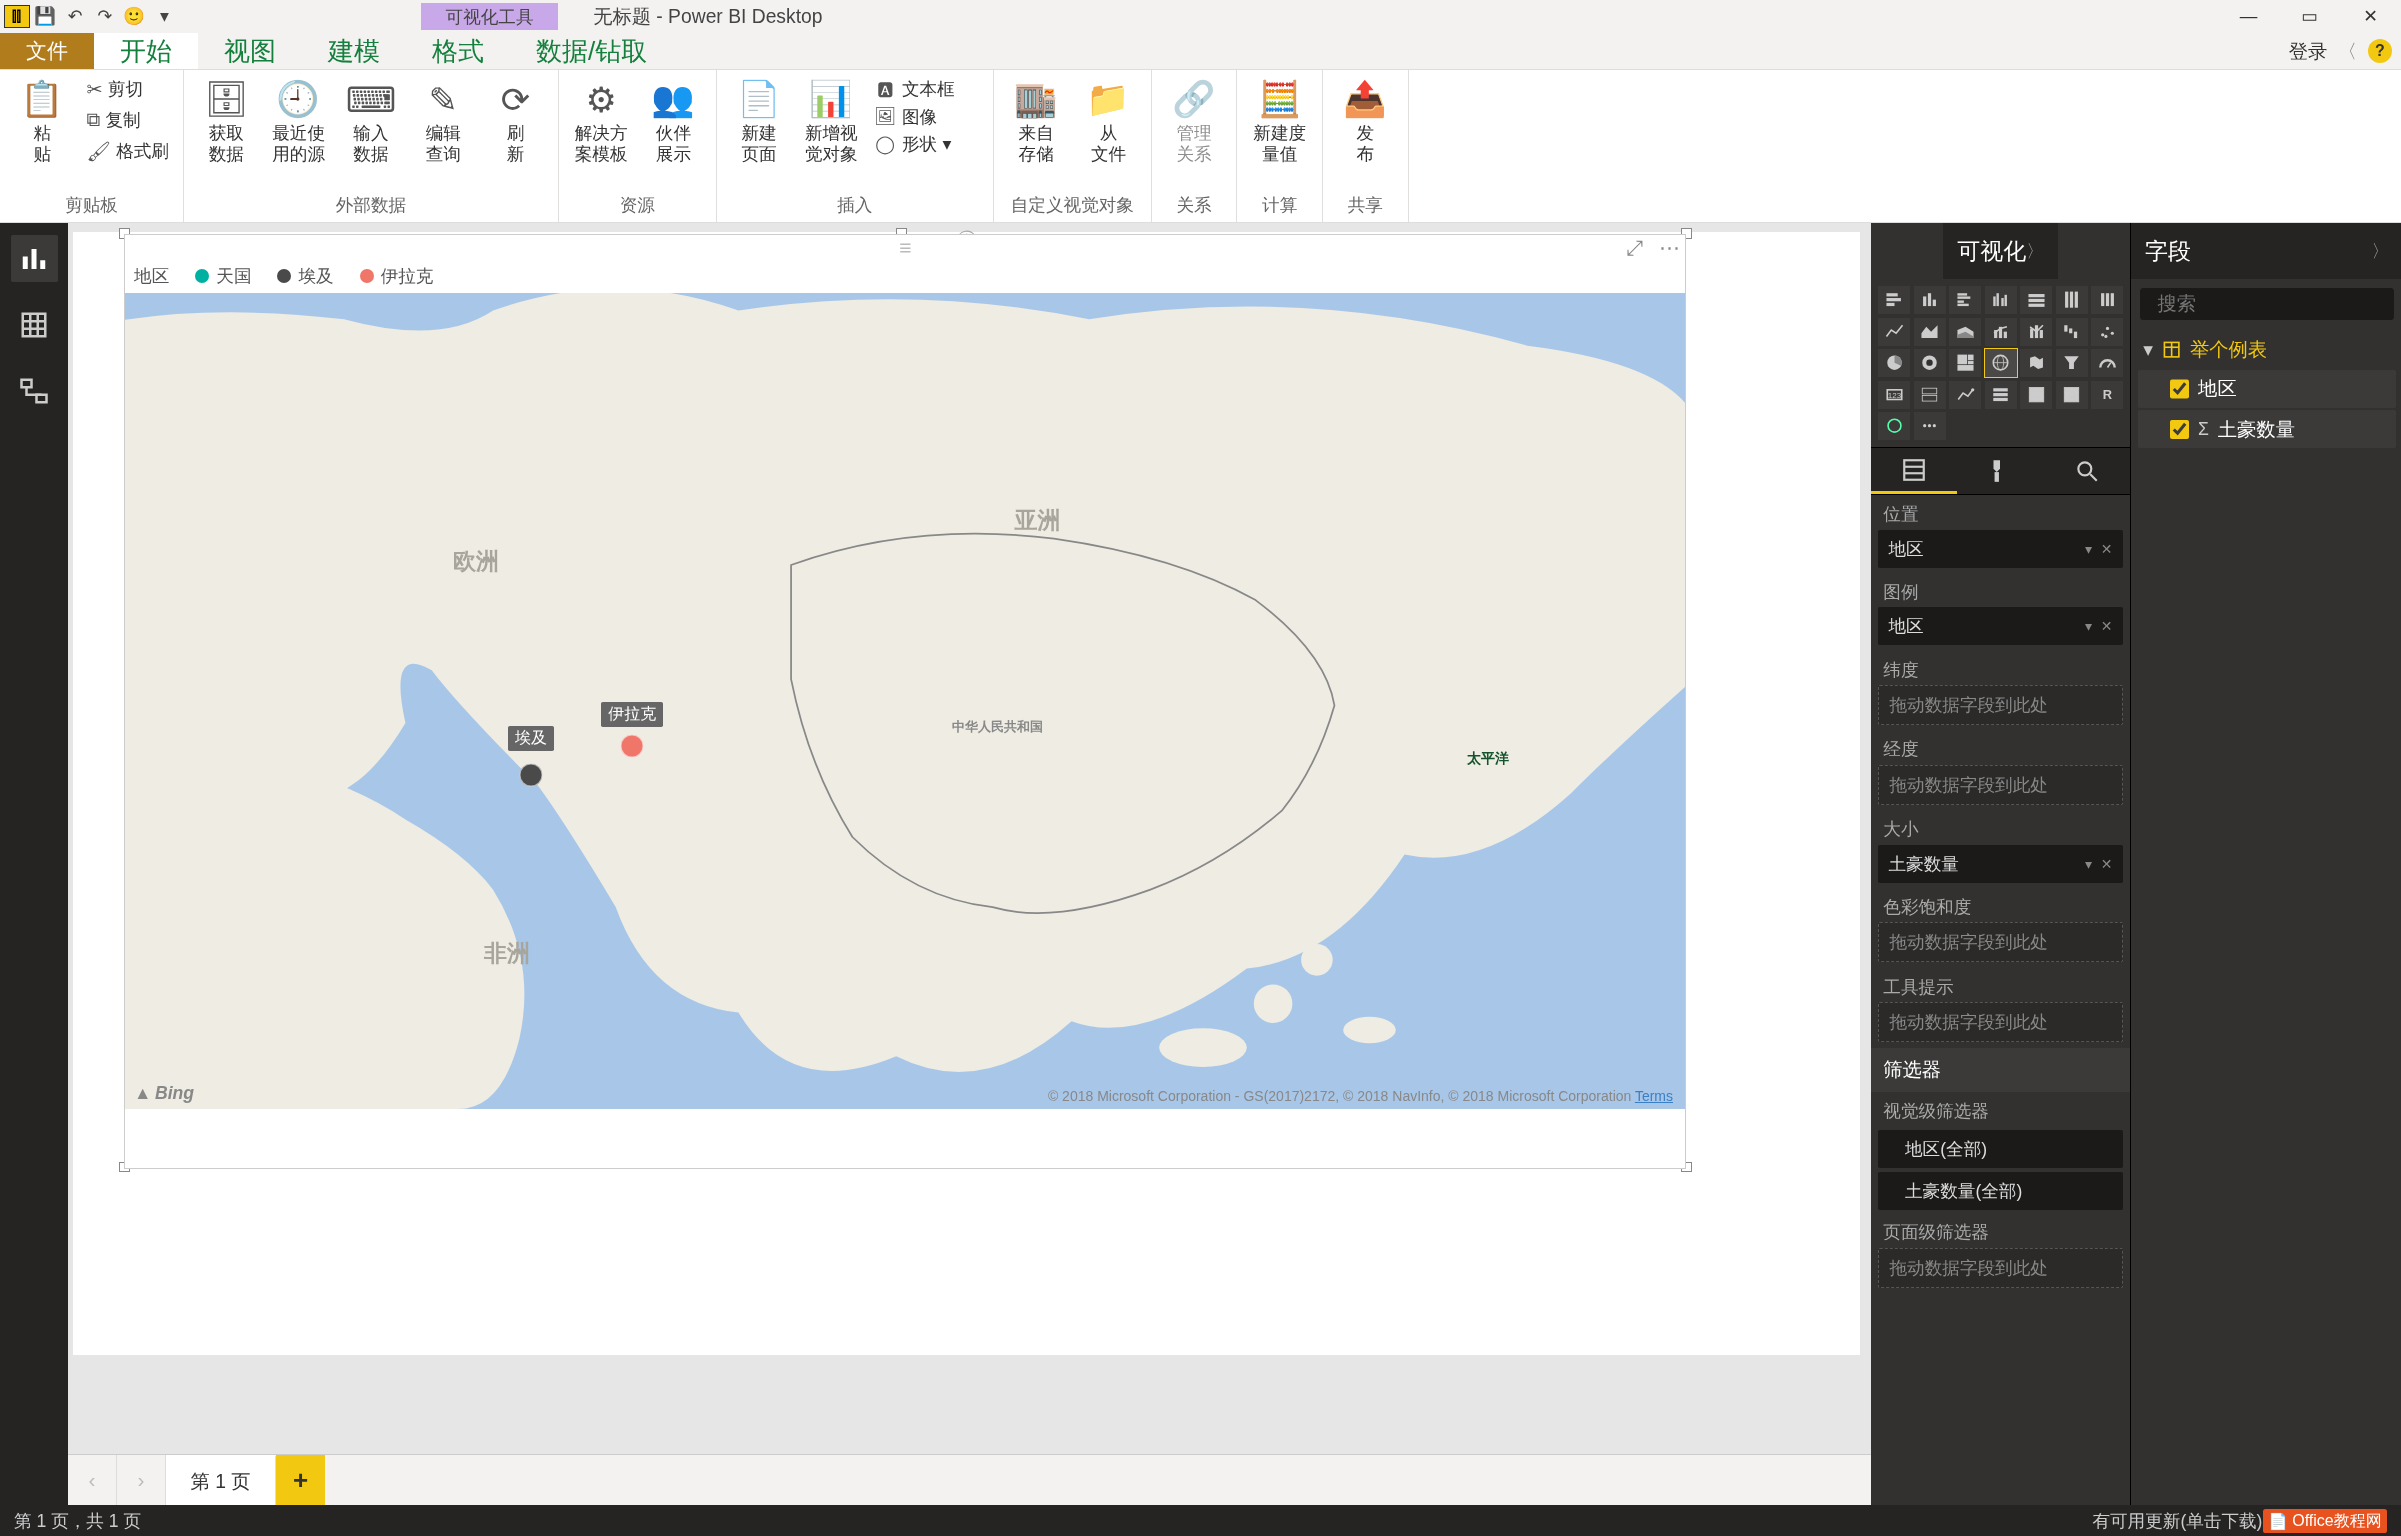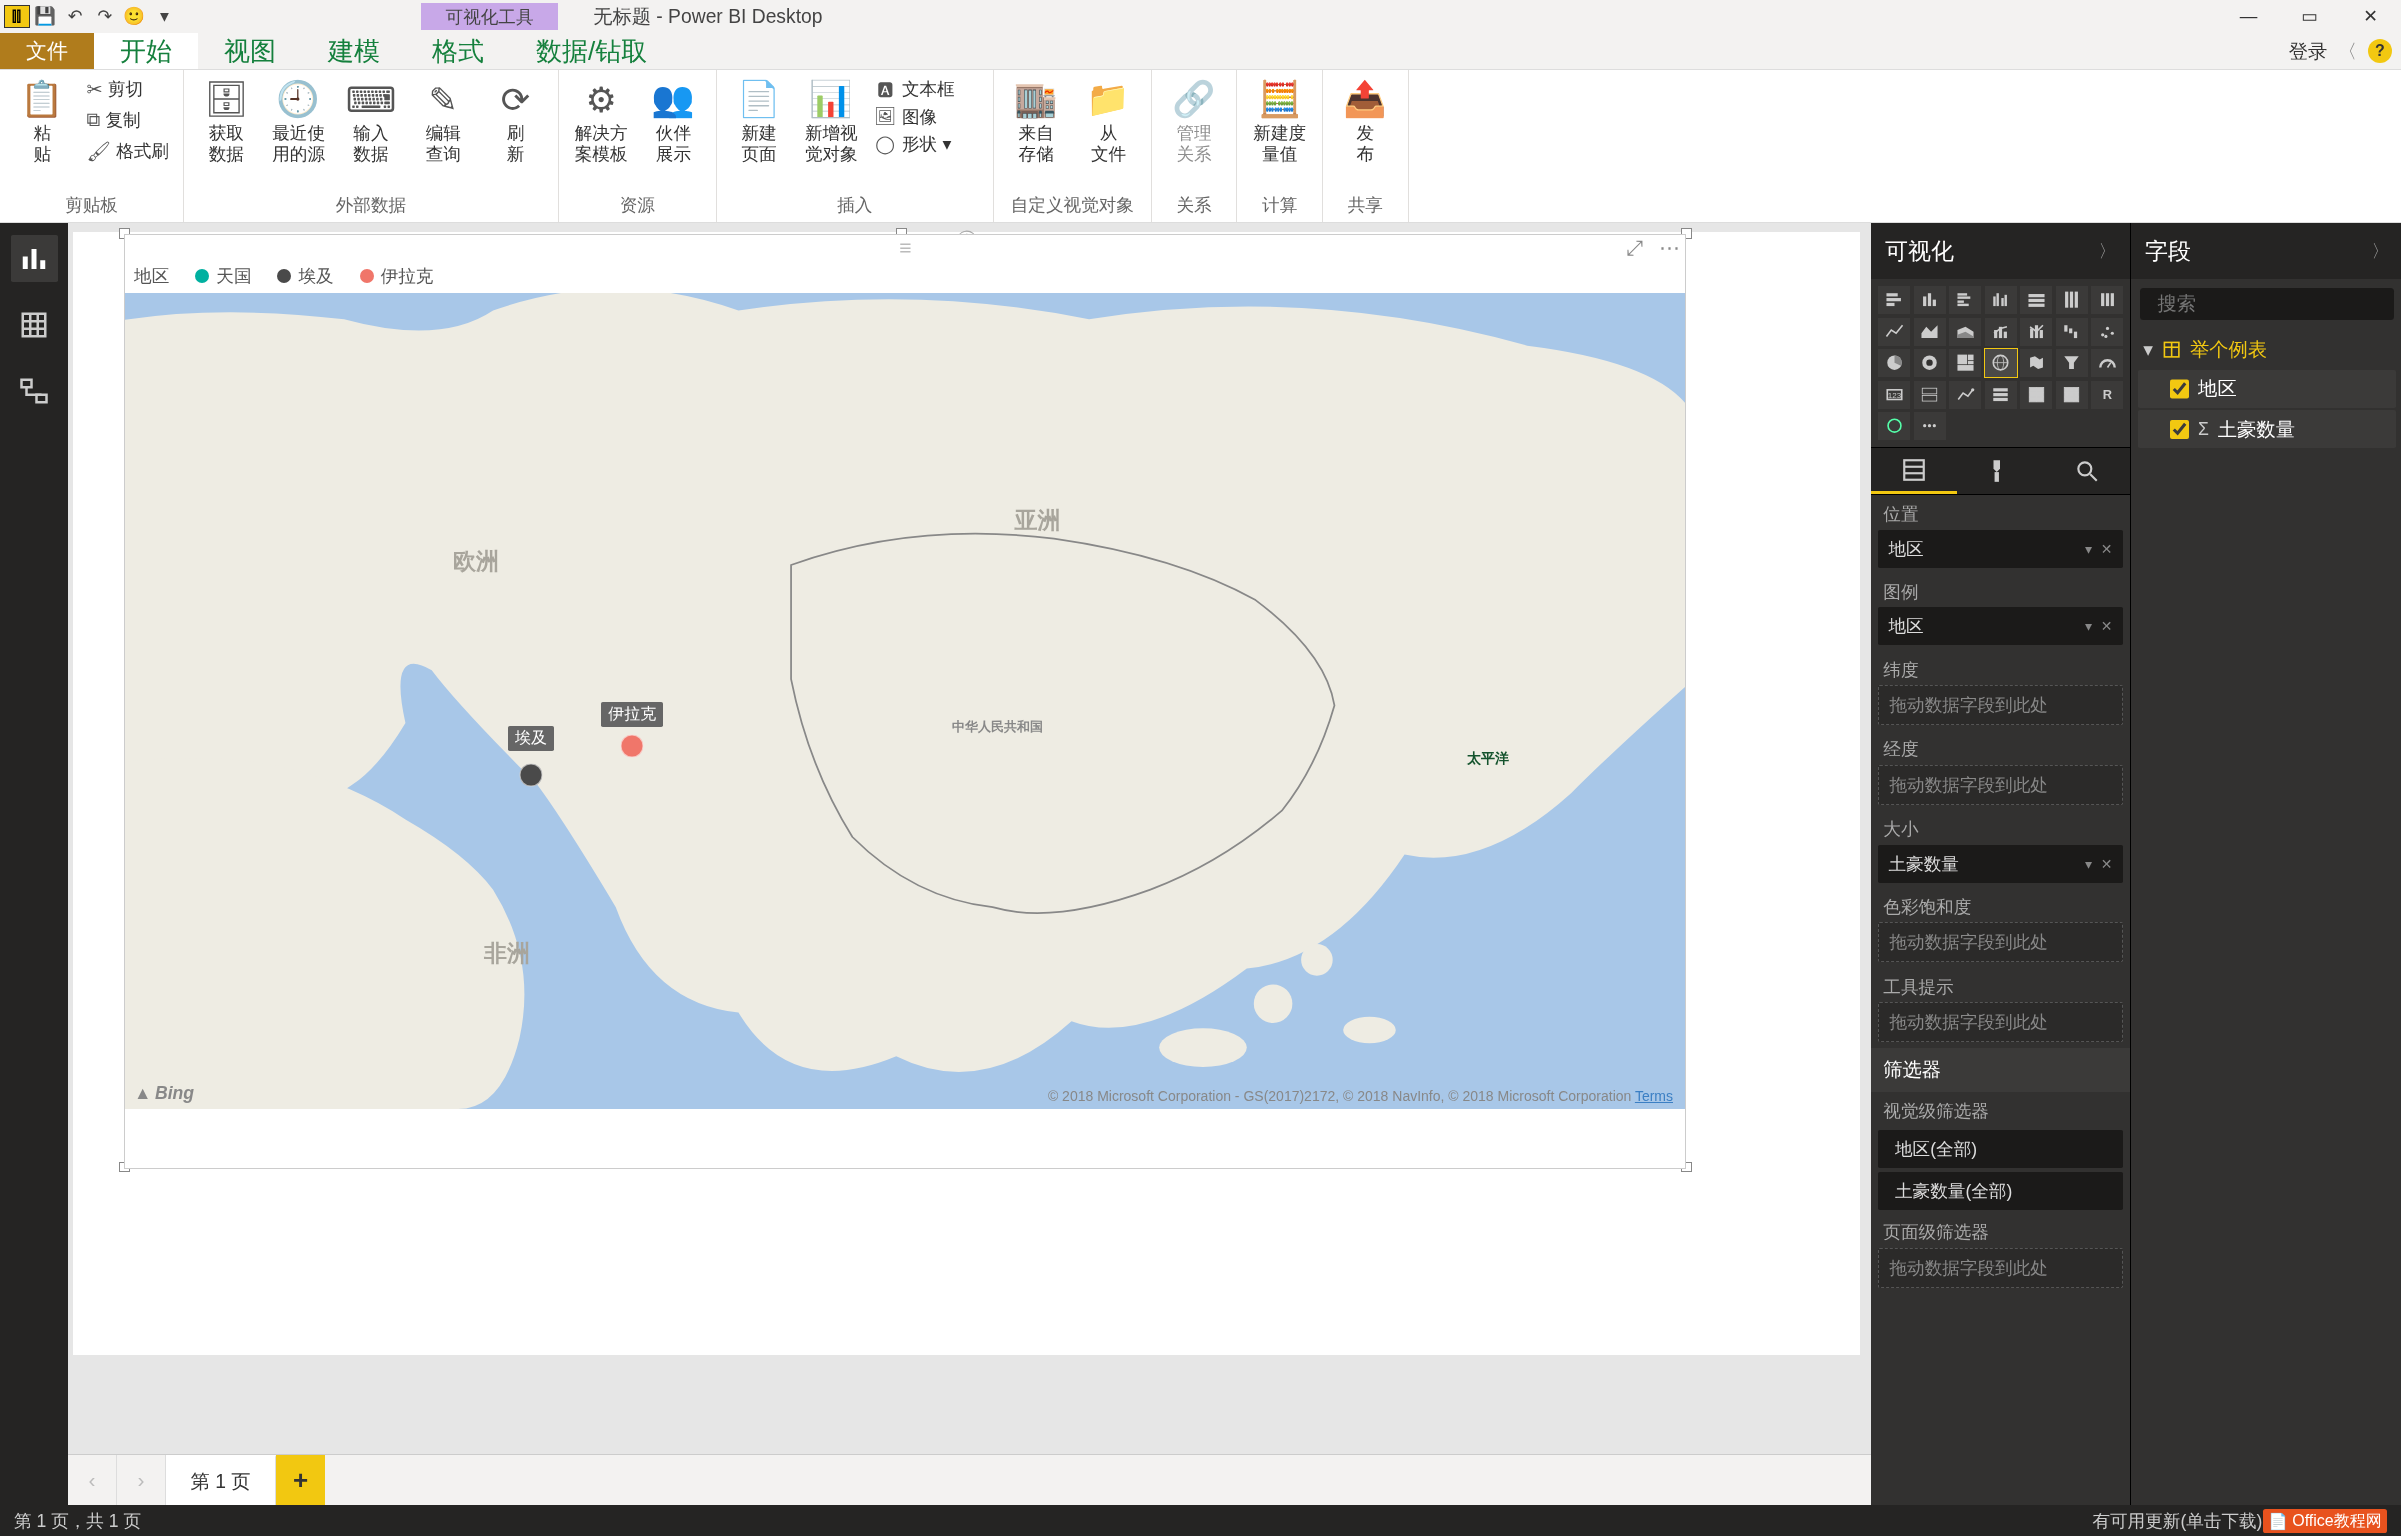--- a/index.html
+++ b/index.html
@@ -69,42 +69,42 @@
 
 
 .page-tabs { position: absolute; left: 0; right: 0; bottom: 0; height: 51px; background: #f3f2f1; border-top: 0.9px solid #ccc; display: flex; align-items: stretch; }
 .page-nav { width: 49px; display: flex; align-items: center; justify-content: center; color: #bbb; font-size: 21px; border-right: 0.9px solid #ddd; }
 .page-tab { padding: 0 24.6px; display: flex; align-items: center; font-size: 19.3px; color: #333; border-right: 0.9px solid #ddd; background: #fff; border-top: 2.6px solid transparent; }
 .add-page { width: 49px; background: #f2c811; display: flex; align-items: center; justify-content: center; font-size: 26px; color: #333; font-weight: bold; }
 
 
 .right-panes { width: 530px; display: flex; }
 .pane { background: #323130; display: flex; flex-direction: column; }
-.pane.viz { width: 300px; border-right: 0.9px solid #000; }
+.pane.viz { width: 300px; border-right: 0.9px solid #000; align-items: center; }
 .pane.fields { width: 272px; }
 .pane-head { height: 56px; background: #252423; display: flex; align-items: center; justify-content: space-between; padding: 0 14px; color: #fff; font-size: 23px; }
 .pane-head .chev { color: #999; font-size: 17.6px; }
 .pane-body { flex: 1; overflow-y: auto; color: #ccc; }
 
 .viz-grid { display: grid; grid-template-columns: repeat(7, 1fr); gap: 3.5px; padding: 7px; }
 .viz-cell { width: 32px; height: 28px; background: #3b3a39; display: flex; align-items: center; justify-content: center; cursor: pointer; }
 .viz-cell.sel { outline: 1.8px solid #f2c811; background: #4a4947; }
 .viz-cell svg { width: 23px; height: 19.3px; fill: #ccc; }
 
 .field-tabs { display: flex; border-top: 0.9px solid #000; border-bottom: 0.9px solid #000; }
 .ftab { flex: 1; height: 46px; display: flex; align-items: center; justify-content: center; color: #ccc; background: #252423; }
 .ftab.active { border-bottom: 3.5px solid #f2c811; }
 .ftab svg { width: 26px; height: 26px; }
 
 .well-label { padding: 7px 12.3px 3.5px 12.3px; font-size: 17.6px; color: #aaa; }
 .well-chip { margin: 0 7px 5.3px 7px; background: #1b1a19; padding: 7px 10.5px; font-size: 17.6px; color: #ddd; display: flex; justify-content: space-between; align-items: center; border-radius: 1.8px; }
 .well-chip .ctrls { display: flex; gap: 8.8px; color: #888; font-size: 14px; }
 .well-ph { margin: 0 7px 5.3px 7px; padding: 7px 10.5px; font-size: 17.6px; color: #888; background: #2b2a29; border: 0.9px dashed #555; border-radius: 1.8px; }
 .section-hd { background: #3b3a39; padding: 8.8px 12.3px; font-size: 19.3px; color: #fff; }
-.filter-chip { margin: 3.5px 7px; background: #1b1a19; padding: 7px 17px; font-size: 17.6px; color: #ddd; border-radius: 1.8px; }
+.filter-chip { margin: 3.5px 7px; background: #1b1a19; padding: 7px 27px; font-size: 17.6px; color: #ddd; border-radius: 1.8px; }
 
 
 .search-box { margin: 8.8px; background: #1b1a19; border-radius: 3.5px; display: flex; align-items: center; padding: 5.3px 8.8px; color: #ccc; }
 .search-box svg { width: 19.3px; height: 19.3px; margin-right: 8.8px; }
 .search-box input { background: transparent; border: none; color: #ccc; font-size: 19.3px; outline: none; flex: 1; }
 .table-node { padding: 7px 12.3px; display: flex; align-items: center; gap: 8.8px; color: #f2c811; font-size: 19.3px; }
 .field-row { padding: 5.3px 12.3px 5.3px 32px; display: flex; align-items: center; gap: 8.8px; font-size: 19.3px; color: #fff; background: #3b3a39; margin: 0 7px 2.6px 7px; border-radius: 1.8px; }
 .field-row input[type=checkbox] { width: 19.3px; height: 19.3px; accent-color: #f2c811; }
 .sigma { color: #ccc; font-size: 17.6px; }
 

